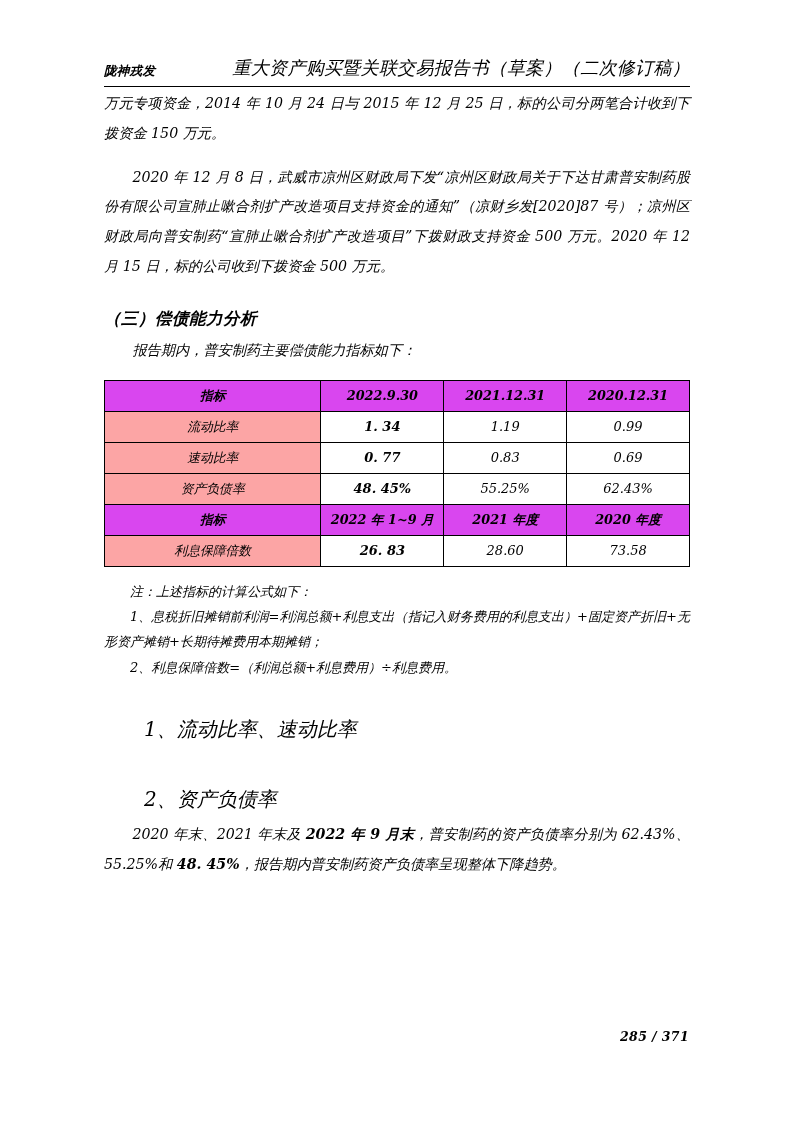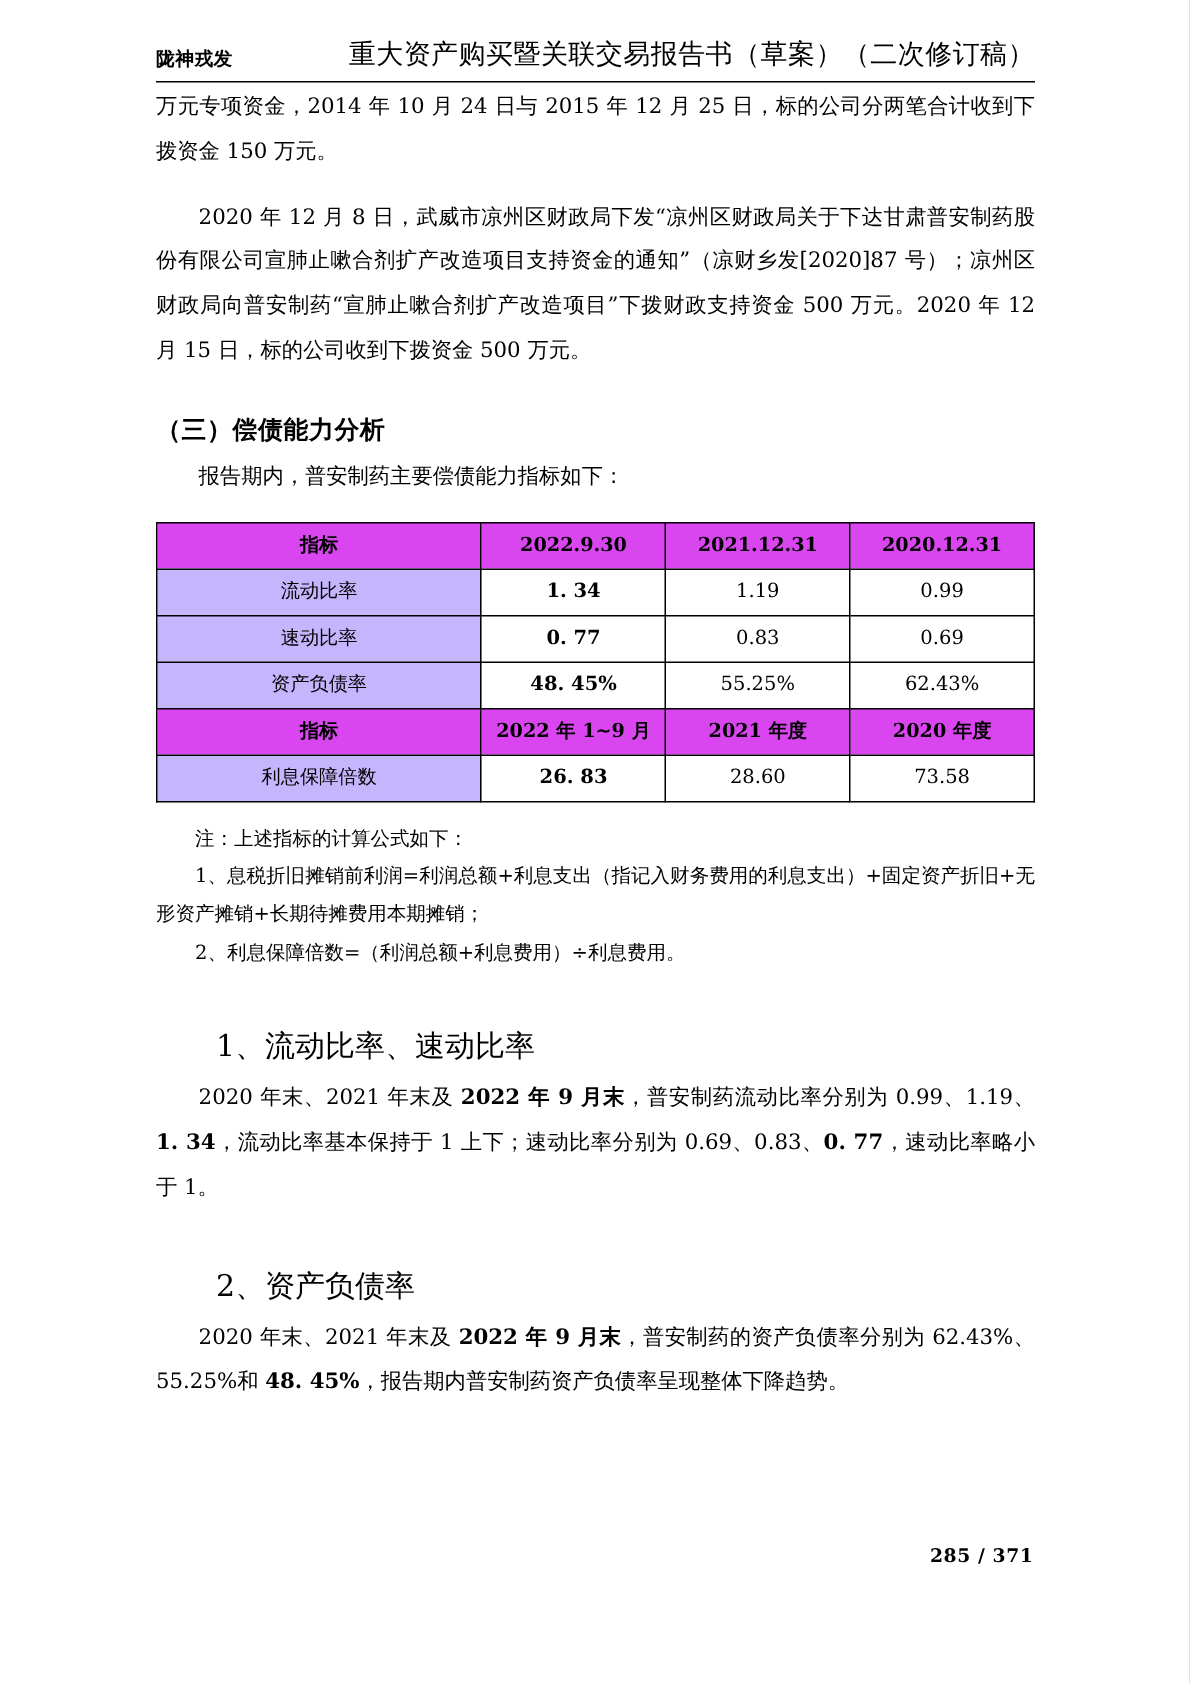--- a/index.html
+++ b/index.html
@@ -13,22 +13,23 @@
     background: #ffffff;
     margin: 0 auto;
     position: relative;
     box-sizing: border-box;
     font-family: "DejaVu Serif", "Liberation Serif", serif;
     color: #000;
   }
   .content {
     position: absolute;
     left: 104px;
-    top: 24px;
+    top: 56px;
     width: 586px;
+    font-style: italic;
   }
   .header-row {
     display: flex;
     justify-content: space-between;
     align-items: flex-end;
     font-size: 12.5px;
     padding-bottom: 6px;
     border-bottom: 1.2px solid #000;
     letter-spacing: 0.3px;
   }
@@ -70,21 +71,21 @@
     table-layout: fixed;
   }
   table.fin td {
     border: 1px solid #000;
     text-align: center;
     padding: 4px 2px;
     height: 22px;
     line-height: 1.4;
   }
   table.fin td.label {
-    background: #c4b5fd;
+    background: #fca5a5;
     font-size: 12.8px;
   }
   table.fin td.hdr {
     background: #d946ef;
     font-weight: bold;
     font-size: 12.8px;
   }
   table.fin td.bold {
     font-weight: bold;
   }
@@ -106,20 +107,21 @@
     text-indent: 2em;
     margin-top: 28px;
   }
   .pagenum {
     position: absolute;
     right: 104px;
     bottom: 78px;
     font-size: 12.5px;
     font-weight: bold;
     letter-spacing: 0.4px;
+    font-style: italic;
   }
   b.hl {
     font-weight: bold;
   }
 </style>
 </head>
 <body>
 
 <div class="page">
 
@@ -186,21 +188,20 @@
     </table>
 
     <div class="note-block">
       <p class="note note-indent">注：上述指标的计算公式如下：</p>
       <p class="note note-indent">1、息税折旧摊销前利润=利润总额+利息支出（指记入财务费用的利息支出）+固定资产折旧+无形资产摊销+长期待摊费用本期摊销；</p>
       <p class="note note-indent">2、利息保障倍数=（利润总额+利息费用）÷利息费用。</p>
     </div>
 
     <div class="sub-head">1、流动比率、速动比率</div>
 
-    <p class="body-text indent"><span>2020 年末、2021 年末及 </span><b class="hl">2022 年 9 月末</b><span>，普安制药流动比率分别为 0.99、1.19、</span><b class="hl">1. 34</b><span>，流动比率基本保持于 1 上下；速动比率分别为 0.69、0.83、</span><b class="hl">0. 77</b><span>，速动比率略小于 1。</span></p>
 
     <div class="sub-head">2、资产负债率</div>
 
     <p class="body-text indent"><span>2020 年末、2021 年末及 </span><b class="hl">2022 年 9 月末</b><span>，普安制药的资产负债率分别为 62.43%、55.25%和 </span><b class="hl">48. 45%</b><span>，报告期内普安制药资产负债率呈现整体下降趋势。</span></p>
 
 
   </div>
 
   <div class="pagenum">285 / 371</div>
 

